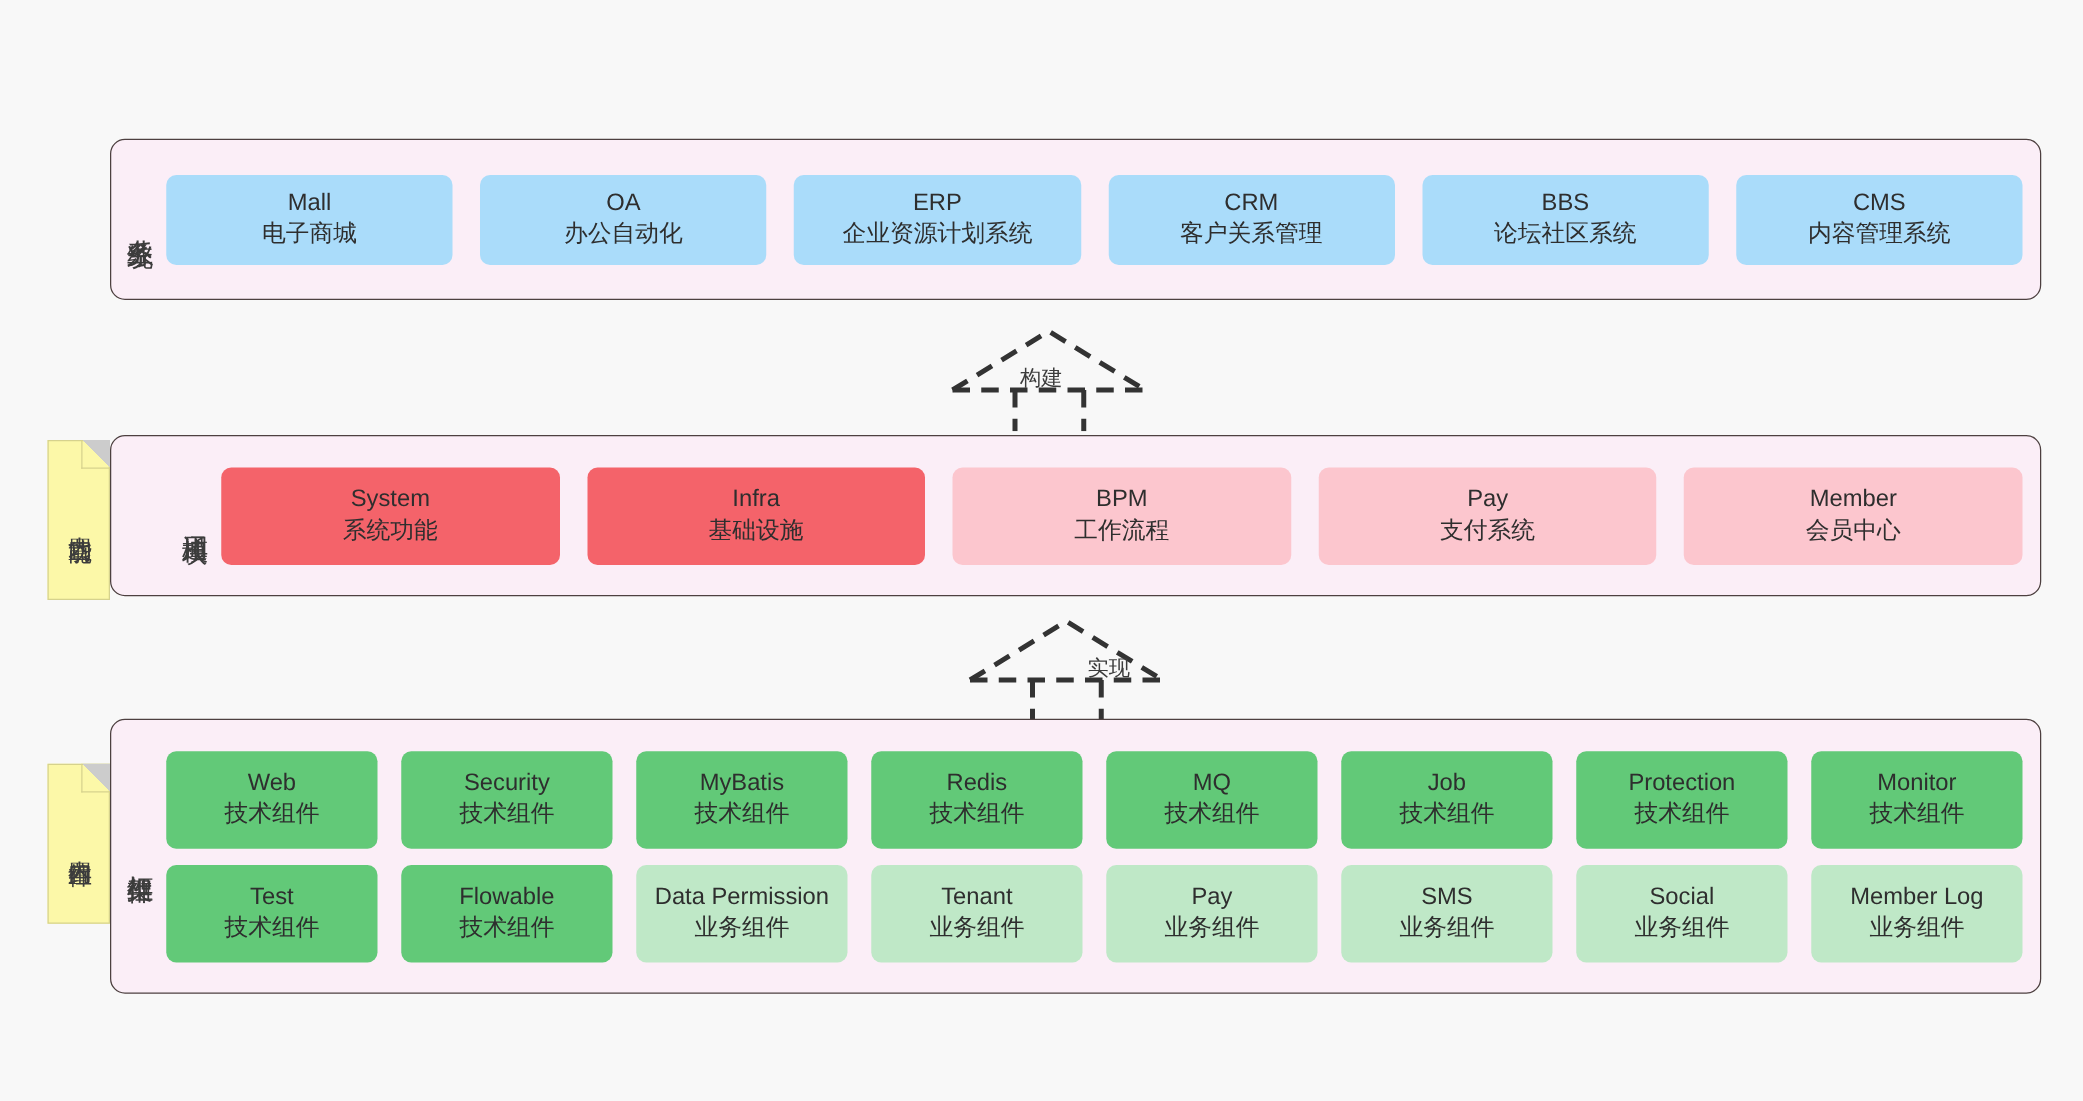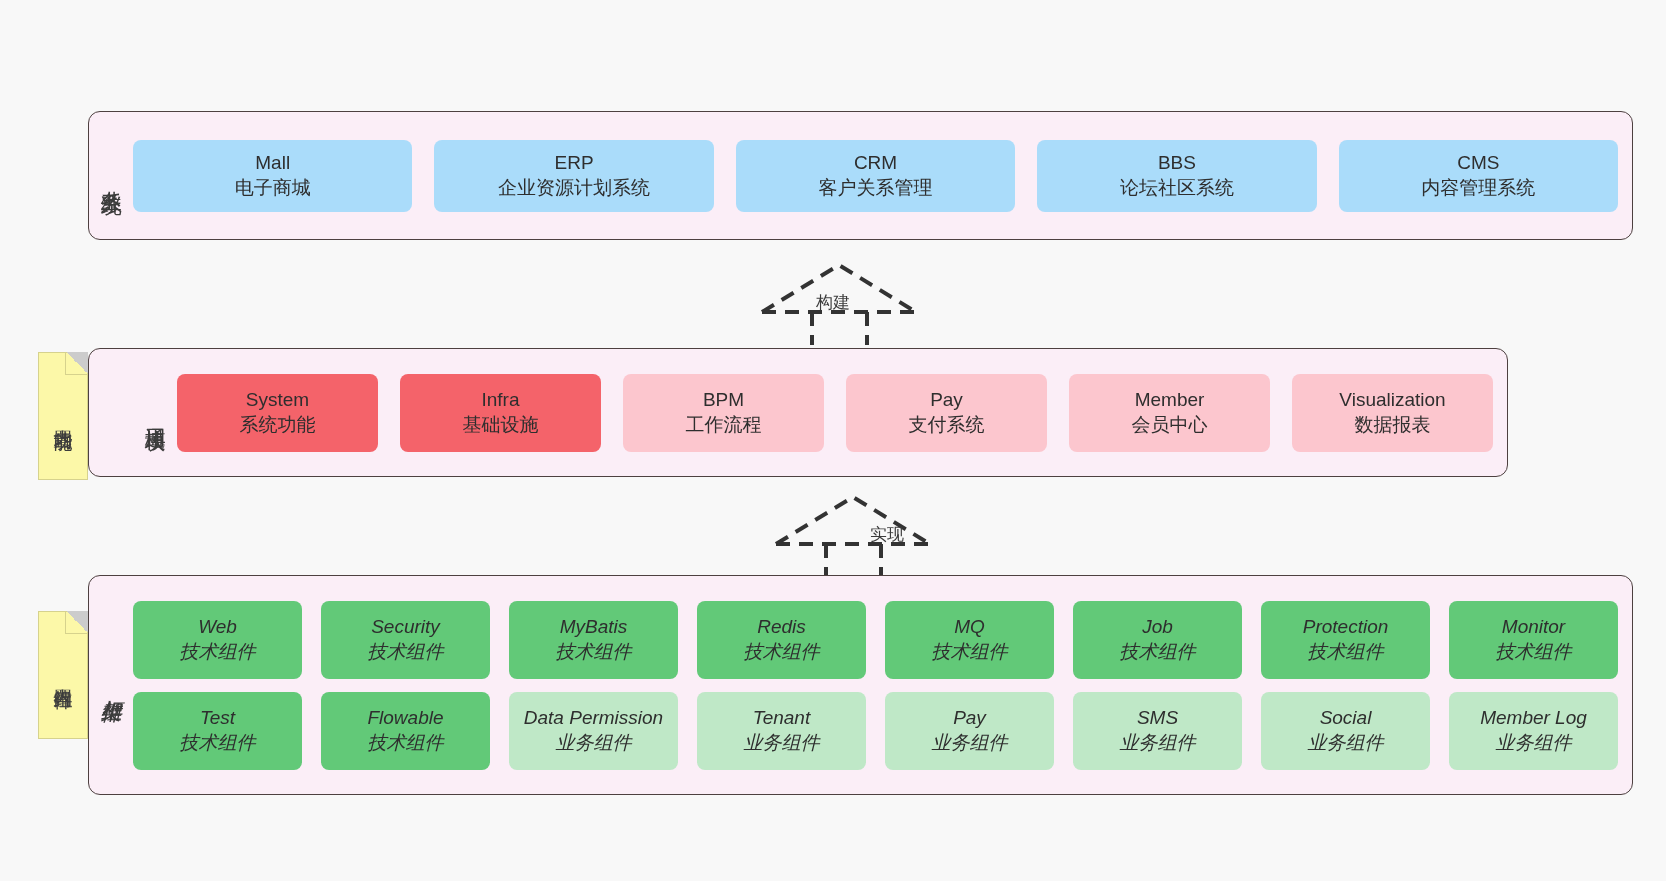--- a/index.html
+++ b/index.html
@@ -89,25 +89,25 @@
   .node.red         { background: #f4636a; }
   .node.pink        { background: #fcc6ce; }
   .node.green       { background: #62c978; }
   .node.lightgreen  { background: #bfe8c7; }
 
   
   #layer-business { left: 88px; top: 111px; width: 1545px; height: 129px; }
   #layer-business .node { height: 72px; }
 
   
-  #layer-modules { left: 88px; top: 348px; width: 1420px; height: 129px; padding-left: 44px; }
+  #layer-modules { left: 88px; top: 348px; width: 1545px; height: 129px; padding-left: 44px; }
   #layer-modules .node { height: 78px; }
 
   
-  #layer-framework { left: 88px; top: 575px; width: 1545px; height: 220px; font-style: italic; }
+  #layer-framework { left: 88px; top: 575px; width: 1545px; height: 220px; }
   #layer-framework .node { height: 78px; }
   #layer-framework .layer-body { gap: 13px; }
   #layer-framework .row { gap: 19px; }
 
   
   .sticky {
     position: absolute;
     background: #fcf8a8;
     border: 1px solid #d6d28d;
     box-sizing: border-box;
@@ -162,20 +162,24 @@
 
   <div class="layer" id="layer-business">
     <div class="layer-title">业务系统</div>
     <div class="layer-body">
       <div class="row">
         <div class="node blue">
           <span class="n-en">Mall</span>
           <span class="n-cn">电子商城</span>
         </div>
         <div class="node blue">
+          <span class="n-en">OA</span>
+          <span class="n-cn">办公自动化</span>
+        </div>
+        <div class="node blue">
           <span class="n-en">ERP</span>
           <span class="n-cn">企业资源计划系统</span>
         </div>
         <div class="node blue">
           <span class="n-en">CRM</span>
           <span class="n-cn">客户关系管理</span>
         </div>
         <div class="node blue">
           <span class="n-en">BBS</span>
           <span class="n-cn">论坛社区系统</span>
@@ -216,24 +220,20 @@
           <span class="n-en">BPM</span>
           <span class="n-cn">工作流程</span>
         </div>
         <div class="node pink">
           <span class="n-en">Pay</span>
           <span class="n-cn">支付系统</span>
         </div>
         <div class="node pink">
           <span class="n-en">Member</span>
           <span class="n-cn">会员中心</span>
-        </div>
-        <div class="node pink">
-          <span class="n-en">Visualization</span>
-          <span class="n-cn">数据报表</span>
         </div>
       </div>
     </div>
   </div>
 
   <div class="sticky" id="sticky-builtin-features">
     <span>内置功能</span>
   </div>
 
   <div class="connector" id="connector-impl">

